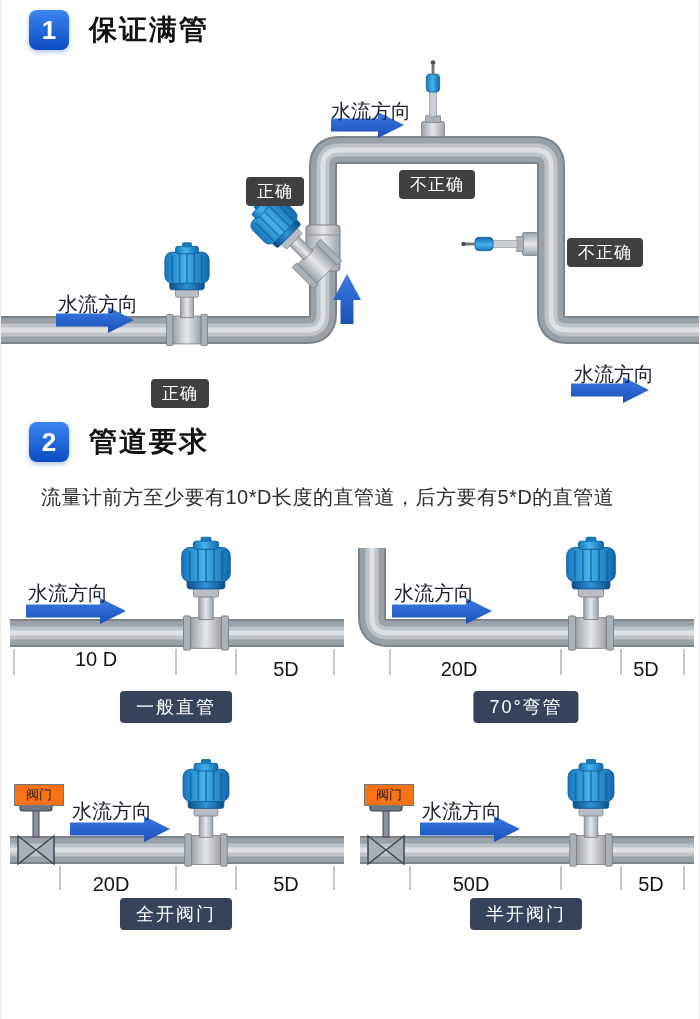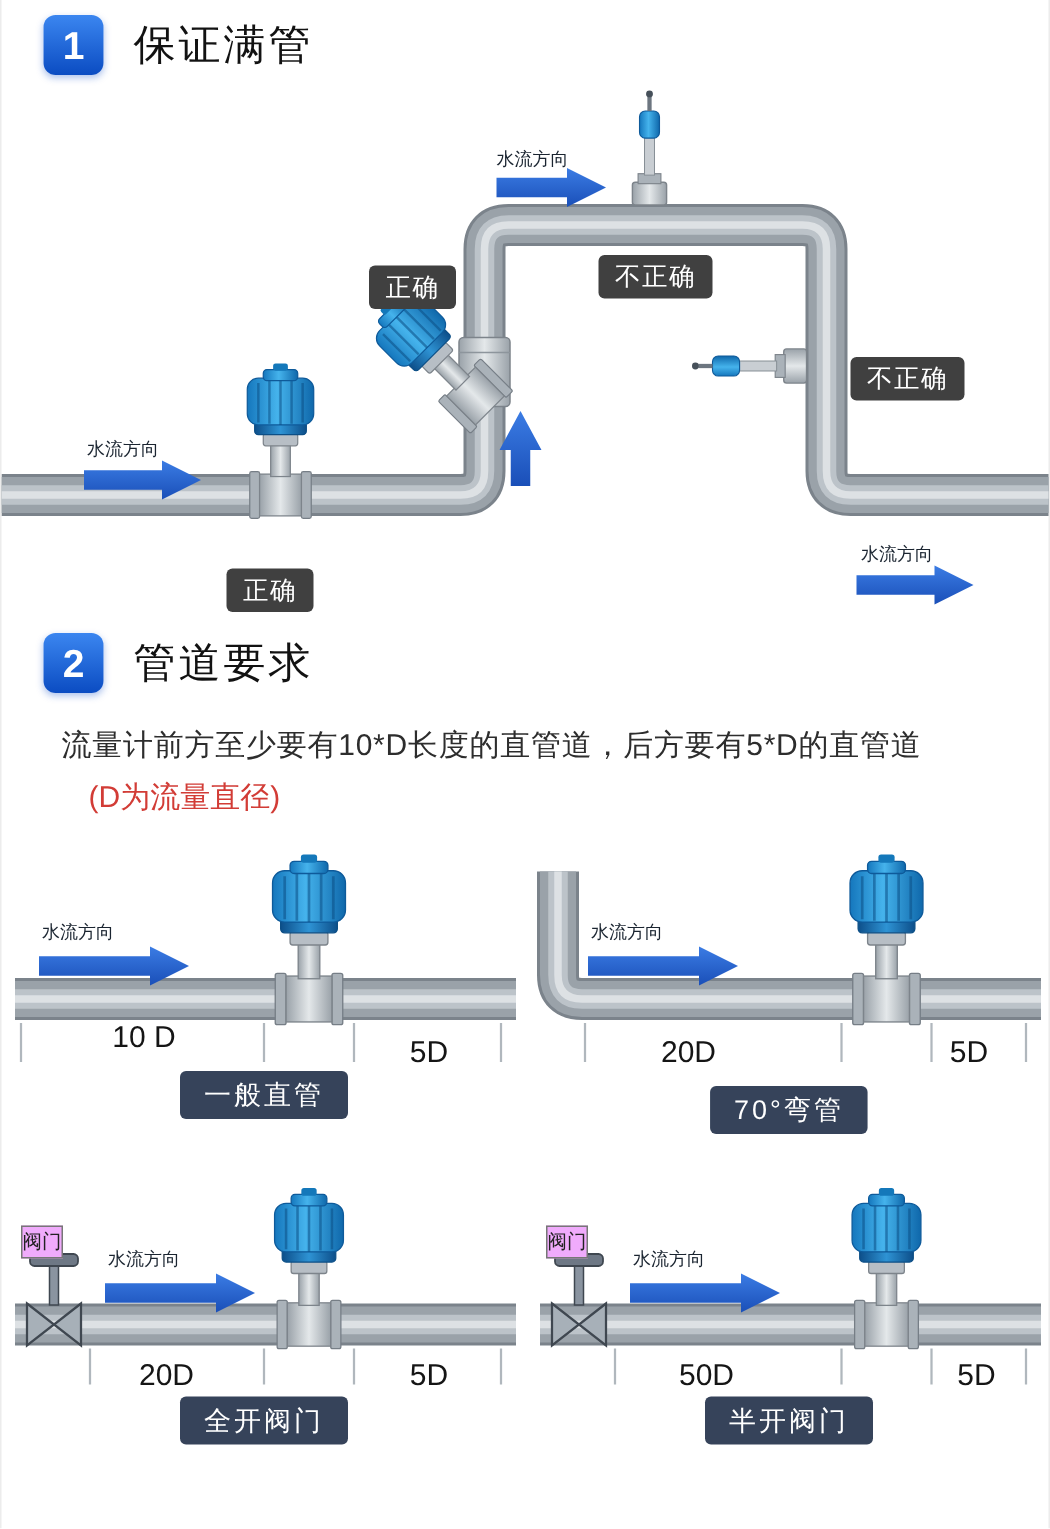--- a/index.html
+++ b/index.html
@@ -5,36 +5,36 @@
   *{margin:0;padding:0;box-sizing:border-box}
   html,body{background:#fff}
   body{font-family:"Liberation Sans",sans-serif;-webkit-font-smoothing:antialiased}
   .page{position:relative;width:700px;height:1019px;margin:0 auto;background:#fff;overflow:hidden;
         border-left:1px solid #ececec;border-right:1px solid #ececec;padding-top:10px}
   .sec-header{display:flex;align-items:center;margin-left:28px;height:40px}
   .num-badge{width:40px;height:40px;border-radius:8px;flex:0 0 40px;
              background:linear-gradient(180deg,#3b86f0 0%,#0b4cc2 100%);
              color:#fff;font-size:26px;font-weight:bold;display:flex;align-items:center;justify-content:center;
              box-shadow:0 2px 5px rgba(20,80,200,.35)}
-  .sec-title{margin-left:20px;font-size:28px;font-weight:normal;color:#121212;letter-spacing:2px}
+  .sec-title{margin-left:20px;font-size:28px;font-weight:bold;color:#121212;letter-spacing:2px}
   .desc{margin:12px 28px 0 40px;font-size:20px;line-height:1.5;color:#2d2d2d;letter-spacing:.5px}
   .note{margin:6px 0 0 58px;font-size:20px;color:#d23c36}
   .diagram1{position:relative;width:700px;height:352px;margin-top:8px}
   .diagram1 svg,.panel svg{position:absolute;left:0;top:0}
-  .flow-label{position:absolute;font-size:12px;color:#1a2430;white-space:nowrap}
+  .flow-label{position:absolute;font-size:20px;color:#1a2430;white-space:nowrap}
   .flag{position:absolute;background:#404040;color:#fff;font-size:17px;padding:3px 11px;border-radius:4px;
         letter-spacing:1px;white-space:nowrap}
   .panels{display:grid;grid-template-columns:340px 340px;column-gap:10px;row-gap:30px;padding:0 5px;margin-top:16px}
   .panel{position:relative;width:340px}
   .panel.row1{height:200px}
   .panel.row2{height:165px}
   .dim{position:absolute;transform:translateX(-50%);font-size:20px;color:#151515;white-space:nowrap}
   .caption{position:absolute;left:50%;transform:translateX(-50%);background:#36435a;color:#fff;font-size:18px;
            padding:4px 16px;border-radius:4px;letter-spacing:2px;white-space:nowrap}
-  .valve-tag{position:absolute;font-size:13px;color:#222;border:1px solid #777;background:#f0abfc;padding:1px 0;white-space:nowrap}
+  .valve-tag{position:absolute;font-size:13px;color:#222;border:1px solid #777;background:#f97316;padding:1px 11px;white-space:nowrap}
 </style>
 </head>
 <body>
 
 <div class="page">
 
   <svg width="0" height="0" style="position:absolute" aria-hidden="true">
     <defs>
       <linearGradient id="bodyGrad" x1="0" y1="0" x2="1" y2="0">
         <stop offset="0" stop-color="#9aa2a9"></stop>
@@ -126,40 +126,39 @@
     <div class="flow-label" style="left:57px;top:233px">水流方向</div>
     <div class="flag" style="left:150px;top:321px">正确</div>
     <div class="flow-label" style="left:573px;top:303px">水流方向</div>
   </div>
 
   <div class="sec-header" style="margin-top:12px">
     <div class="num-badge">2</div>
     <h2 class="sec-title">管道要求</h2>
   </div>
   <p class="desc" style="margin-top:20px">流量计前方至少要有10*D长度的直管道，后方要有5*D的直管道</p>
-  <p class="note">(D为流量直径)</p>
 
   <div class="panels">
 
     <div class="panel row1">
       <svg width="340" height="200" viewBox="0 0 340 200" xmlns="http://www.w3.org/2000/svg">
         <g>
           <path d="M4 105 H338" fill="none" stroke="#7b838b" stroke-width="28"></path>
           <path d="M4 105 H338" fill="none" stroke="#9aa2a9" stroke-width="24"></path>
           <path d="M4 105 H338" fill="none" stroke="#bcc3c9" stroke-width="13"></path>
           <path d="M4 105 H338" fill="none" stroke="#dde1e4" stroke-width="5"></path>
         </g>
         <path d="M8 121 V147 M170 121 V147 M230 121 V147 M328 121 V147" stroke="#b0b7bd" stroke-width="1.5"></path>
         <use href="#fm" xlink:href="#fm" transform="translate(200,105) scale(0.9)"></use>
         <polygon points="20,76.5 94,76.5 94,70 120,83 94,96 94,89.5 20,89.5" fill="url(#arrowGrad)"></polygon>
       </svg>
       <div class="flow-label" style="left:22px;top:52px">水流方向</div>
       <div class="dim" style="left:90px;top:120px">10 D</div>
       <div class="dim" style="left:280px;top:130px">5D</div>
-      <div class="caption" style="top:153px">一般直管</div>
+      <div class="caption" style="top:163px">一般直管</div>
     </div>
 
     <div class="panel row1">
       <svg width="340" height="200" viewBox="0 0 340 200" xmlns="http://www.w3.org/2000/svg">
         <g>
           <path d="M16 20 V89 Q16 105 32 105 H338" fill="none" stroke="#7b838b" stroke-width="28"></path>
           <path d="M16 20 V89 Q16 105 32 105 H338" fill="none" stroke="#9aa2a9" stroke-width="24"></path>
           <path d="M16 20 V89 Q16 105 32 105 H338" fill="none" stroke="#bcc3c9" stroke-width="13"></path>
           <path d="M16 20 V89 Q16 105 32 105 H338" fill="none" stroke="#dde1e4" stroke-width="5"></path>
         </g>

